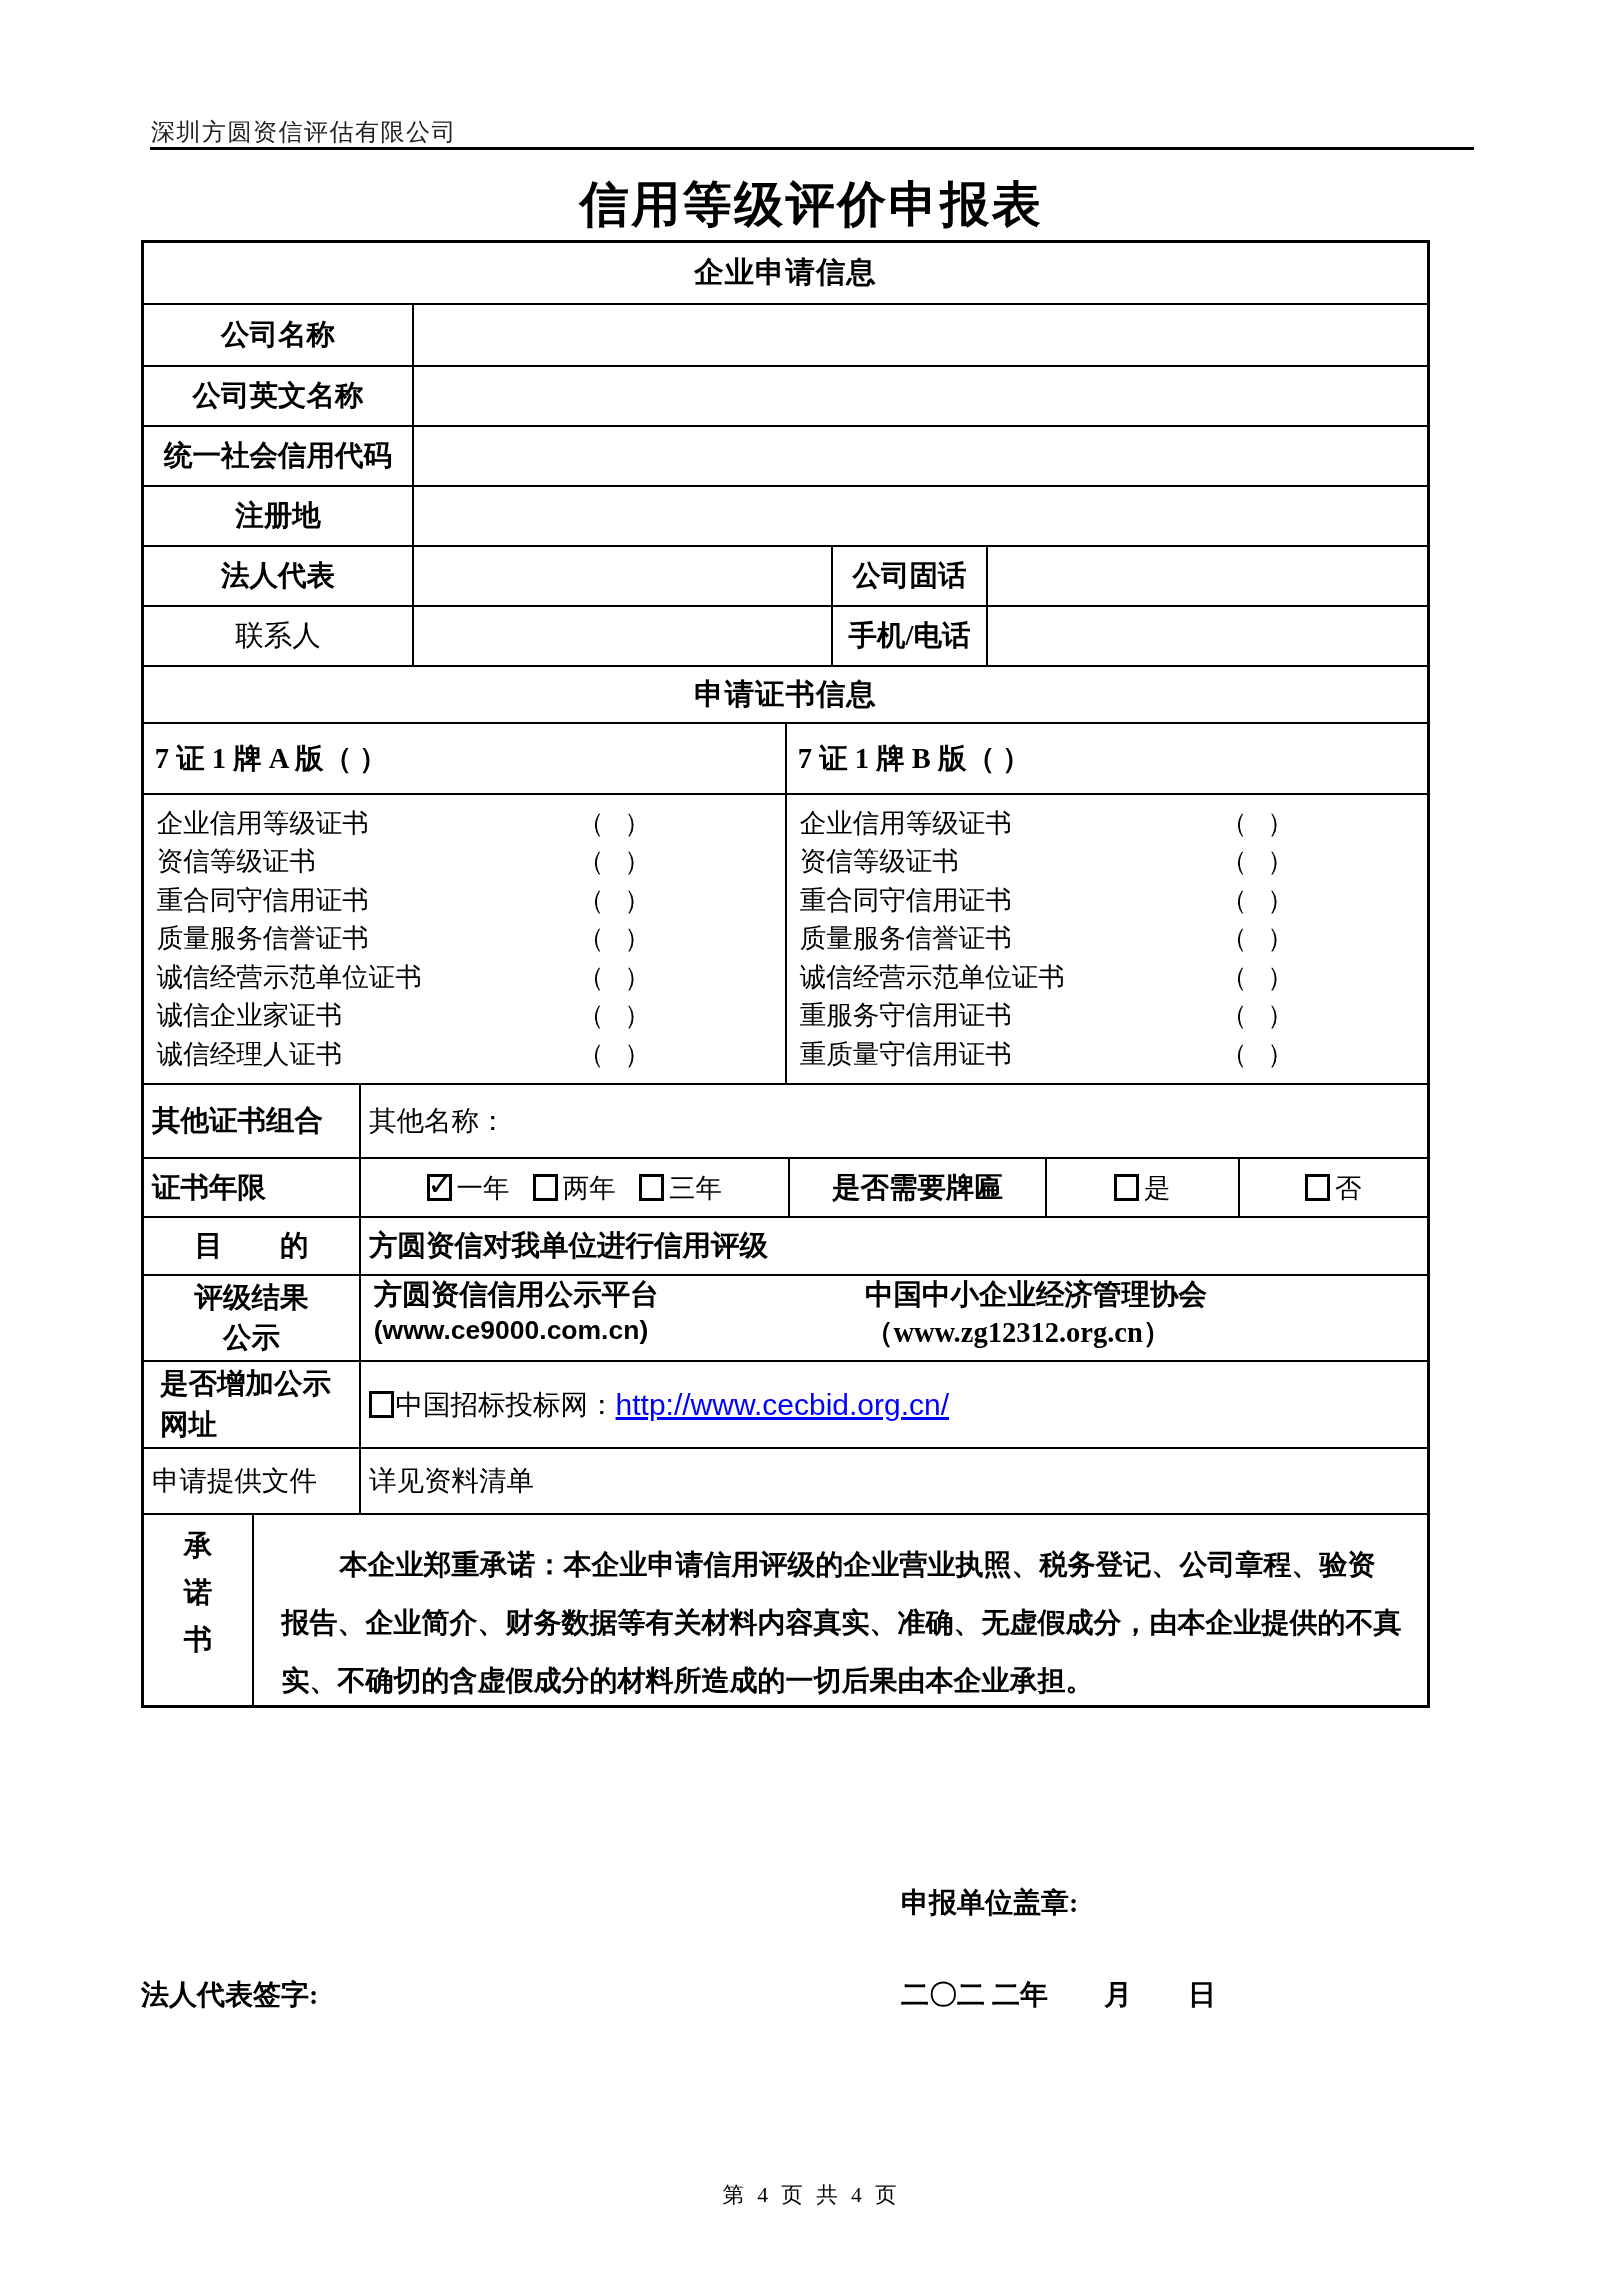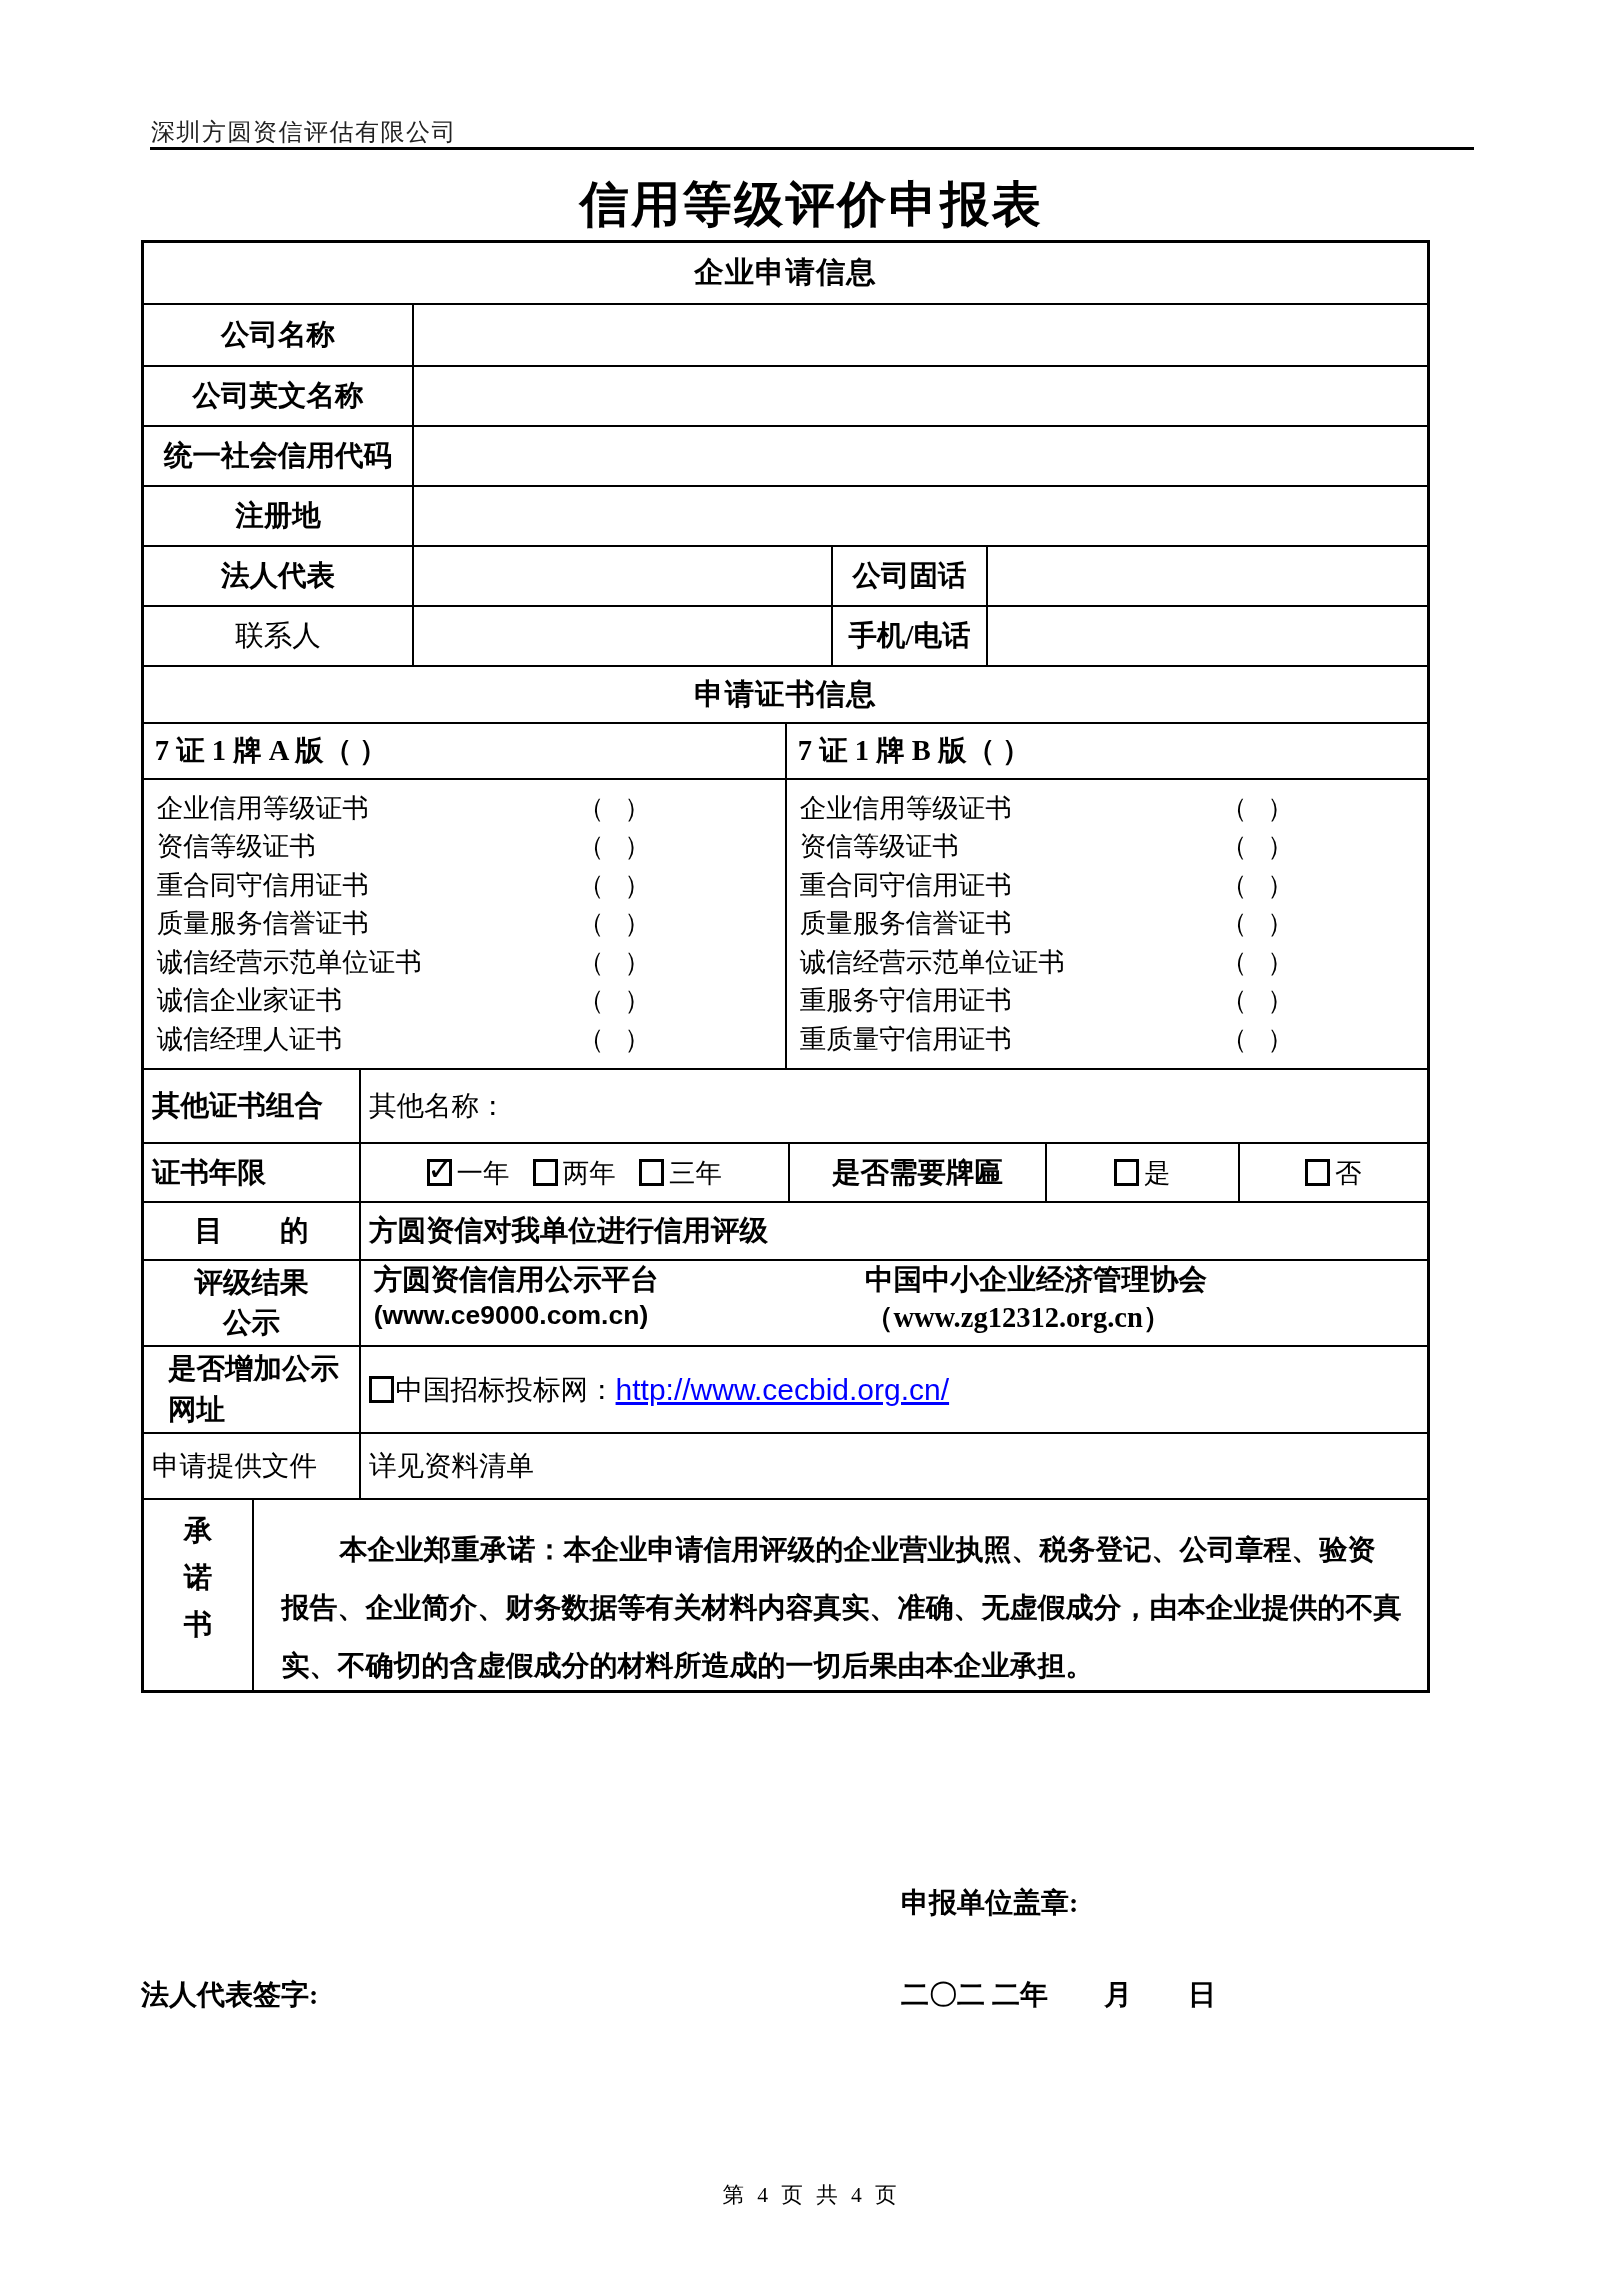--- a/index.html
+++ b/index.html
@@ -42,21 +42,21 @@
   .years-wrap{display:flex;width:100%;justify-content:center;gap:23.6px;font-size:26.5px;align-items:center;}
   .opt{display:flex;align-items:center;white-space:nowrap;}
   .cb{display:inline-block;width:18.7px;height:21.6px;border:3.4px solid #000;margin-right:4.9px;
       position:relative;flex:0 0 auto;background:#fff;}
   .cb.checked::after{content:"\2713";position:absolute;left:-2.9px;top:-10.8px;font-size:31px;
       font-family:"DejaVu Sans",sans-serif;color:#000;}
 
   .two-line{display:flex;flex-direction:column;justify-content:space-evenly;height:100%;width:100%;
             font-weight:bold;font-size:28.5px;}
   .two-line.centered{align-items:center;}
-  .two-line.start{align-items:flex-start;padding-left:24px;box-sizing:border-box;}
+  .two-line.start{align-items:flex-start;padding-left:16px;box-sizing:border-box;}
   .pub-content{display:flex;justify-content:space-evenly;height:100%;width:100%;
                padding-left:12.8px;box-sizing:border-box;font-weight:bold;font-size:28.5px;}
   .url-latin{font-family:"Liberation Sans",sans-serif;font-weight:bold;font-size:26.5px;}
   .link{color:#0000ff;text-decoration:underline;font-family:"Liberation Sans",sans-serif;
         font-size:30px;font-weight:normal;cursor:pointer;}
   .extra-line{display:flex;align-items:center;font-size:27.5px;font-weight:normal;}
 
   .commit-label{flex-direction:column;justify-content:flex-start;align-items:center;
                 padding-top:6.9px;font-weight:bold;font-size:28.5px;line-height:47px;}
   .commit-body{display:block;width:100%;padding:20.6px 25.5px 0 27.5px;box-sizing:border-box;
@@ -114,21 +114,21 @@
       <div class="cell w854"></div>
       <div class="cell lbl center w315">手机/电话</div>
       <div class="cell val"></div>
     </div>
 
 
     <div class="row" style="height:57px">
       <div class="cell sec-h">申请证书信息</div>
     </div>
 
-    <div class="row" style="height:56px">
+    <div class="row" style="height:71px">
       <div class="cell combo w1313">7 证 1 牌 A 版（      ）</div>
       <div class="cell combo val">7 证 1 牌 B 版（      ）</div>
     </div>
 
     <div class="row" style="height:290px">
       <div class="cell w1313">
         <div class="cert-col">
           <div class="cert-line">
               <span class="cert-name">企业信用等级证书</span>
               <span class="cert-paren">（   ）</span>

